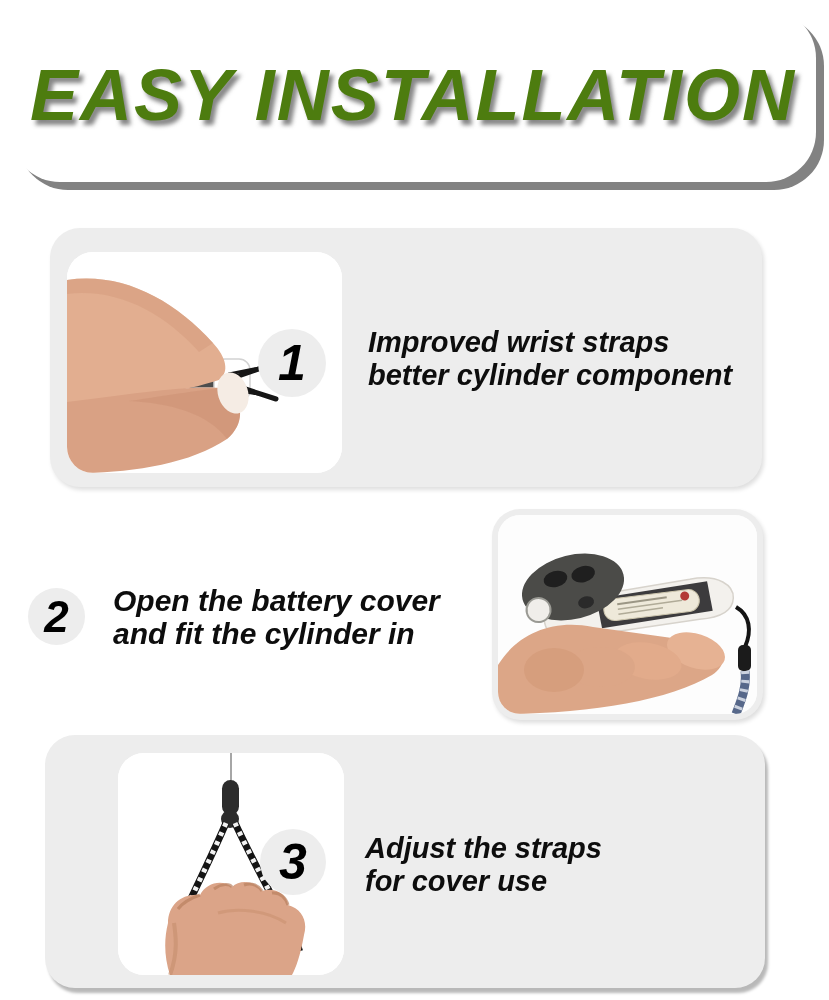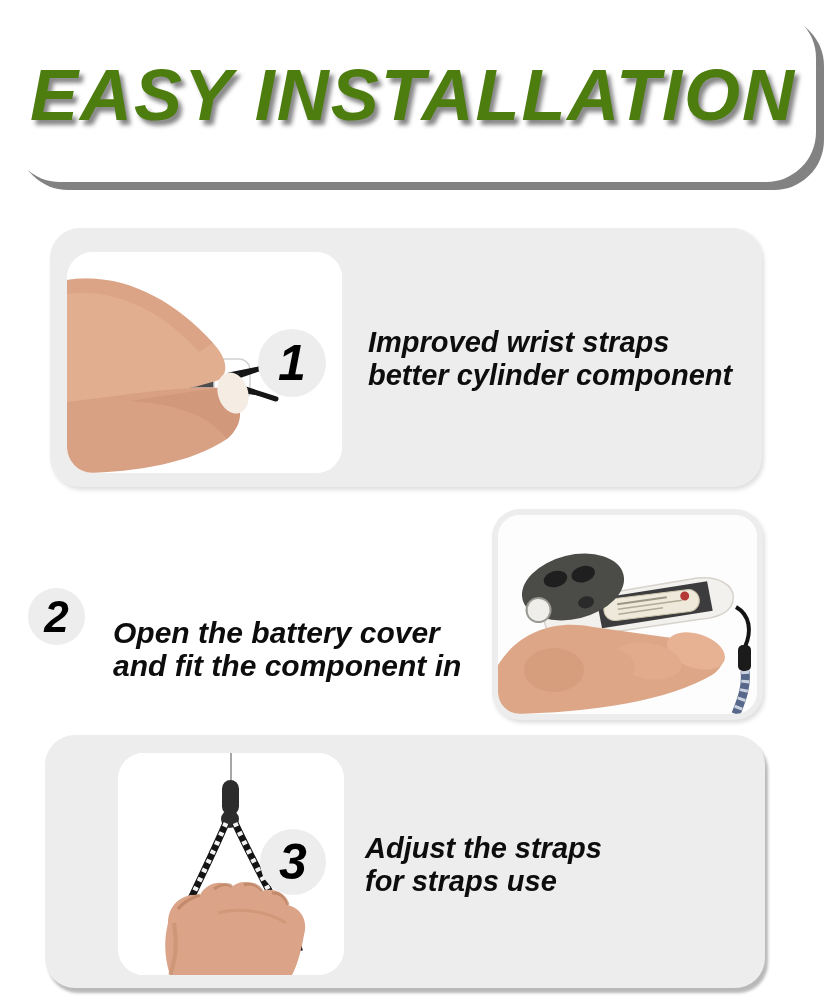--- a/index.html
+++ b/index.html
@@ -50,21 +50,21 @@
   .num-1{left:208px;top:101px;width:68px;height:68px;font-size:50px;}
   .num-2{left:28px;top:588px;width:57px;height:57px;font-size:44px;}
   .num-3{left:215px;top:94px;width:66px;height:66px;font-size:50px;}
   
   .step-text{
     position:absolute;color:#0d0d0d;
     font-weight:bold;font-style:italic;
     font-size:29px;line-height:33px;white-space:nowrap;
   }
   .text-1{left:318px;top:98px;}
-  .text-2{left:113px;top:616px;font-size:30px;}
+  .text-2{left:113px;top:584px;font-size:30px;}
   .text-3{left:320px;top:97px;}
 </style>
 </head>
 <body>
 
 <div class="page">
 
   <div class="header-panel">
     <div class="header-title">EASY INSTALLATION</div>
   </div>
@@ -100,21 +100,21 @@
       <div>Improved wrist straps</div>
       <div>better cylinder component</div>
     </div>
   </div>
 
   <div class="num-circle num-2">
     <span>2</span>
   </div>
   <div class="step-text text-2">
     <div>Open the battery cover</div>
-    <div>and fit the component in</div>
+    <div>and fit the cylinder in</div>
   </div>
   <div class="panel panel-2">
     <div class="photo-inset-2">
       <svg viewBox="0 0 259 199" xmlns="http://www.w3.org/2000/svg">
         <rect width="259" height="199" fill="#fdfdfd"></rect>
 
         <g transform="rotate(-7 130 95)">
           <path d="M60 78 L195 72 C225 70,238 84,236 96 C234 108,222 114,200 113 L70 116 C52 116,44 104,46 93 C48 83,52 79,60 78 Z" fill="#f3f1ed" stroke="#d7d3cc" stroke-width="1.5"></path>
           <path d="M100 80 L212 76 L214 106 L102 110 Z" fill="#3c3b3d"></path>
           <rect x="106" y="82" width="96" height="22" rx="11" fill="#eee9da" stroke="#cdc6ae"></rect>
@@ -166,17 +166,17 @@
         <path d="M60 156 C66 148,76 144,82 142 M96 136 C104 130,112 131,114 134 M126 132 C134 129,141 133,144 138 M154 140 C162 139,168 145,170 152" stroke="#b9805f" stroke-width="3" fill="none" opacity="0.7"></path>
         <path d="M52 222 C60 200,58 184,56 170" stroke="#c28a67" stroke-width="4" fill="none" opacity="0.5"></path>
         <path d="M100 160 C120 154,150 158,168 170" stroke="#c28a67" stroke-width="3" fill="none" opacity="0.4"></path>
       </svg>
     </div>
     <div class="num-circle num-3">
       <span>3</span>
     </div>
     <div class="step-text text-3">
       <div>Adjust the straps</div>
-      <div>for straps use</div>
+      <div>for cover use</div>
     </div>
   </div>
 
 </div>
 
 </body></html>

